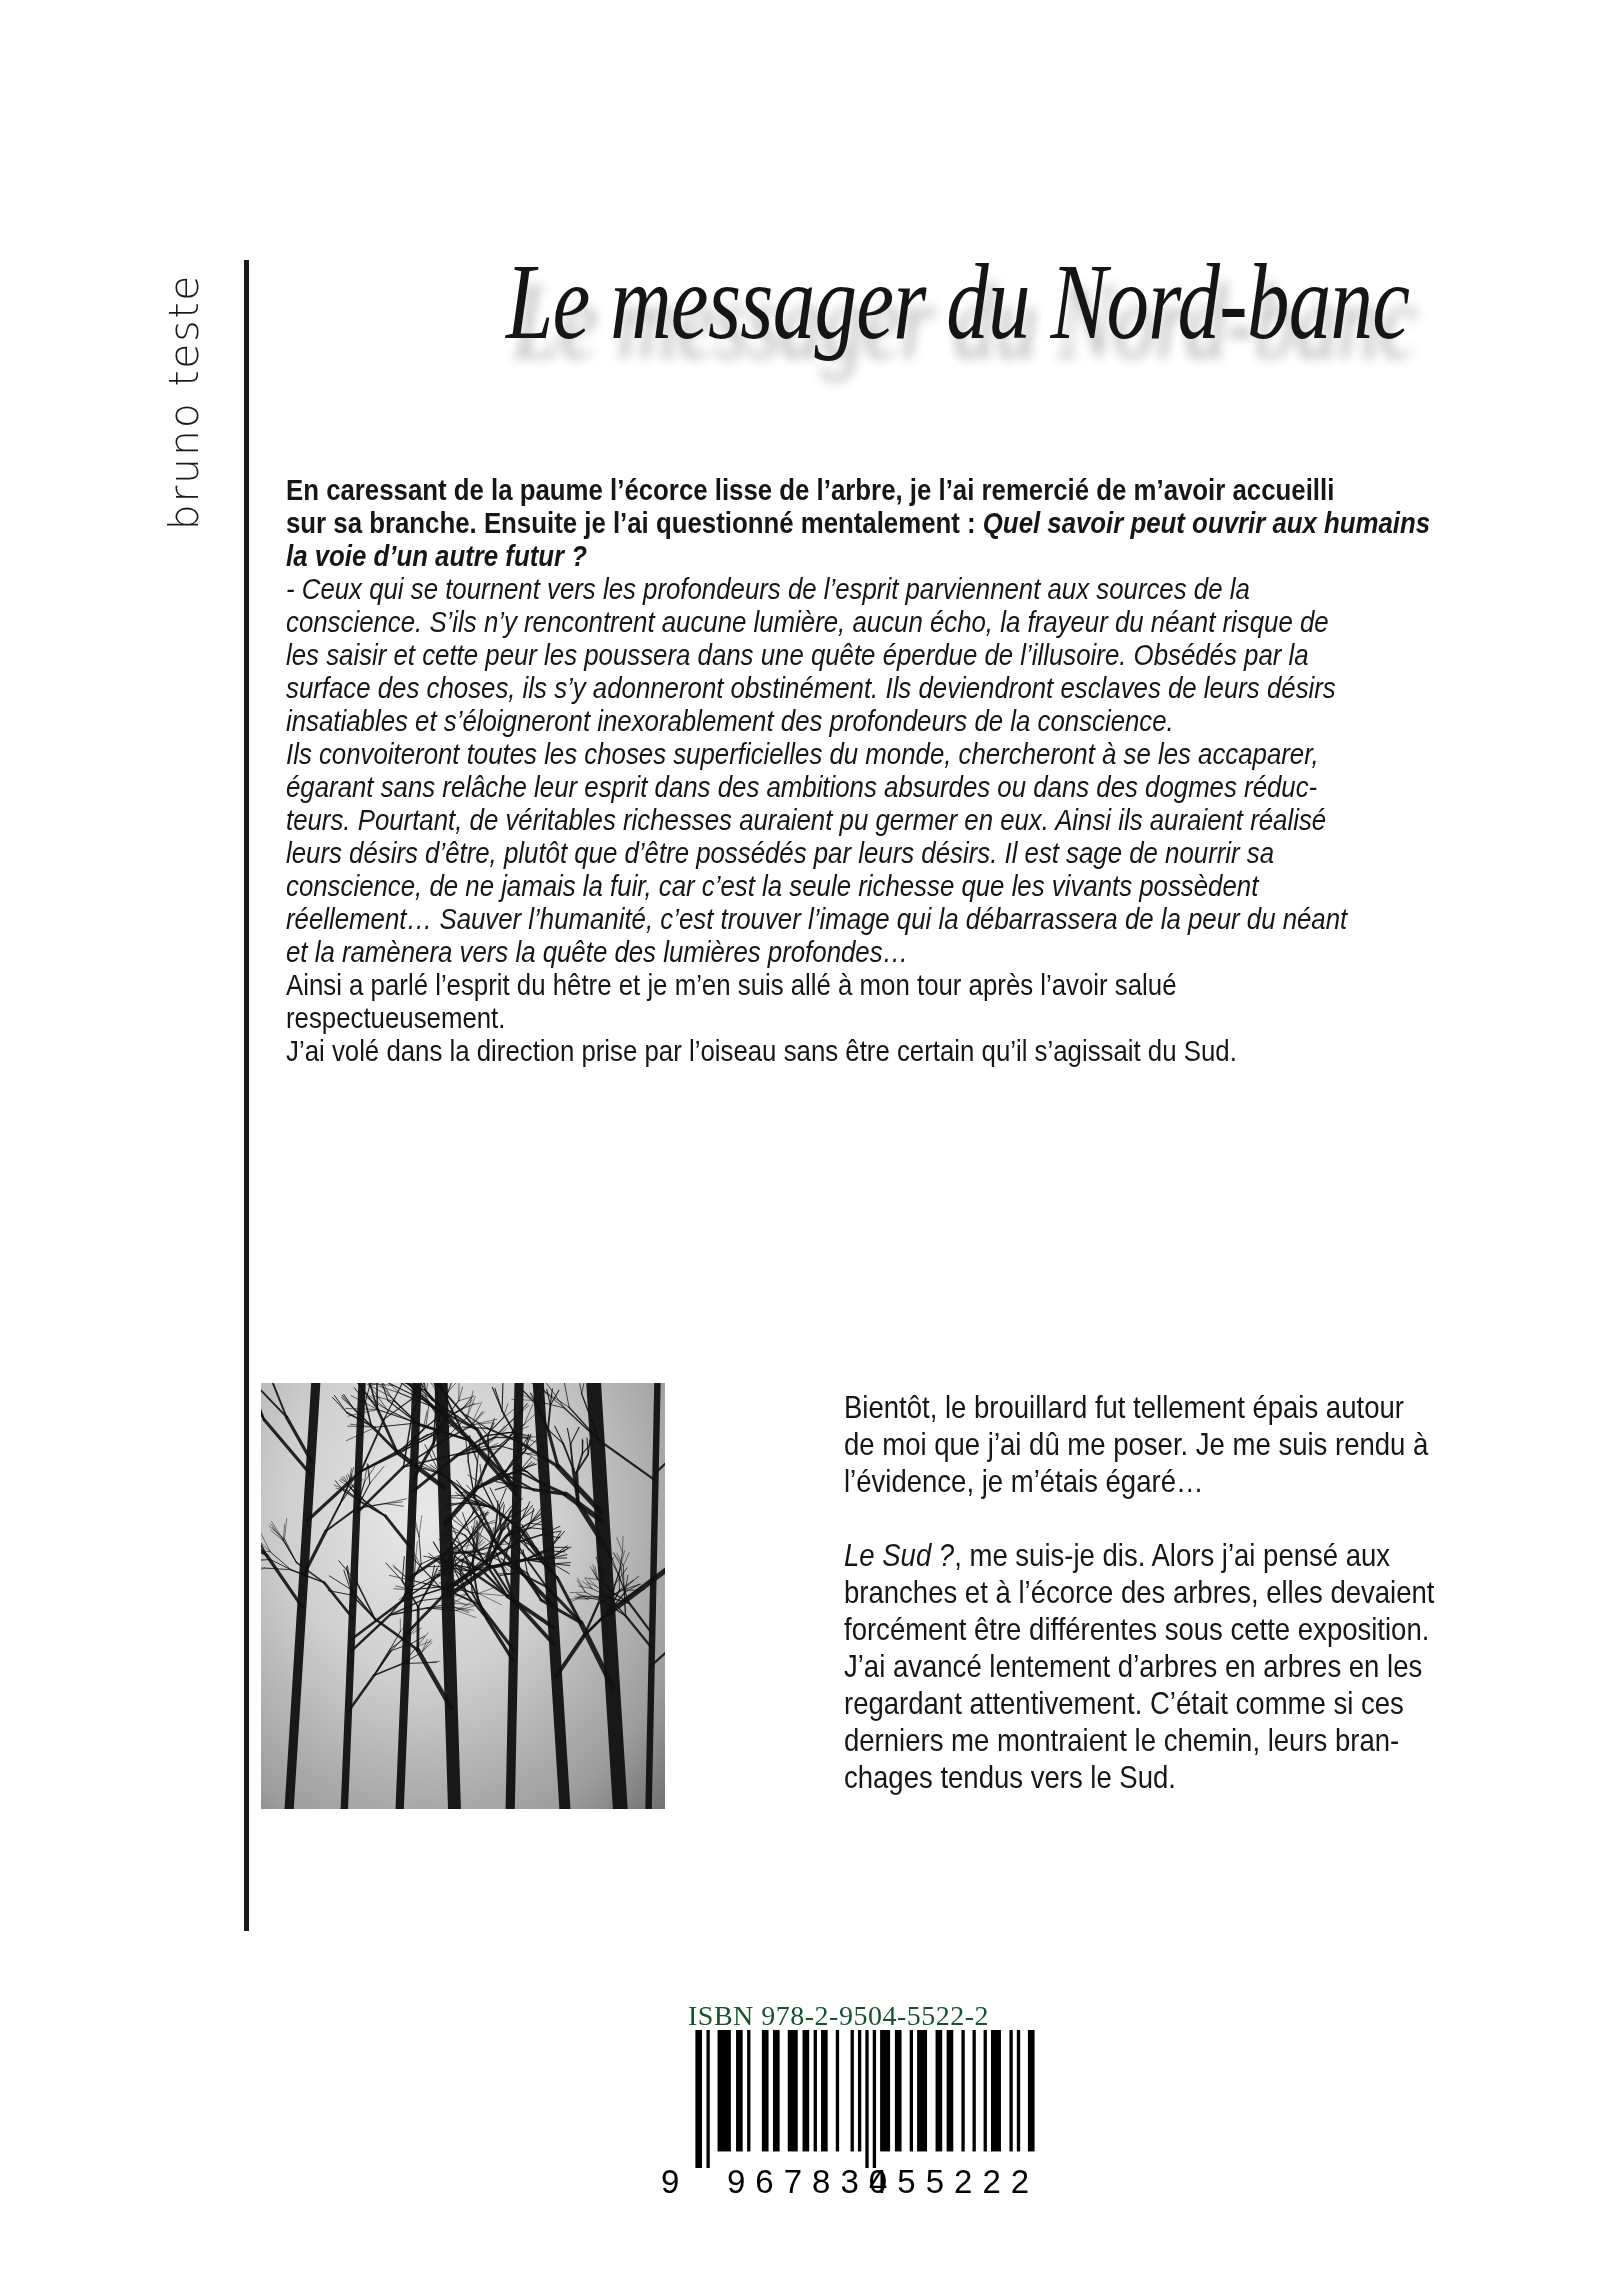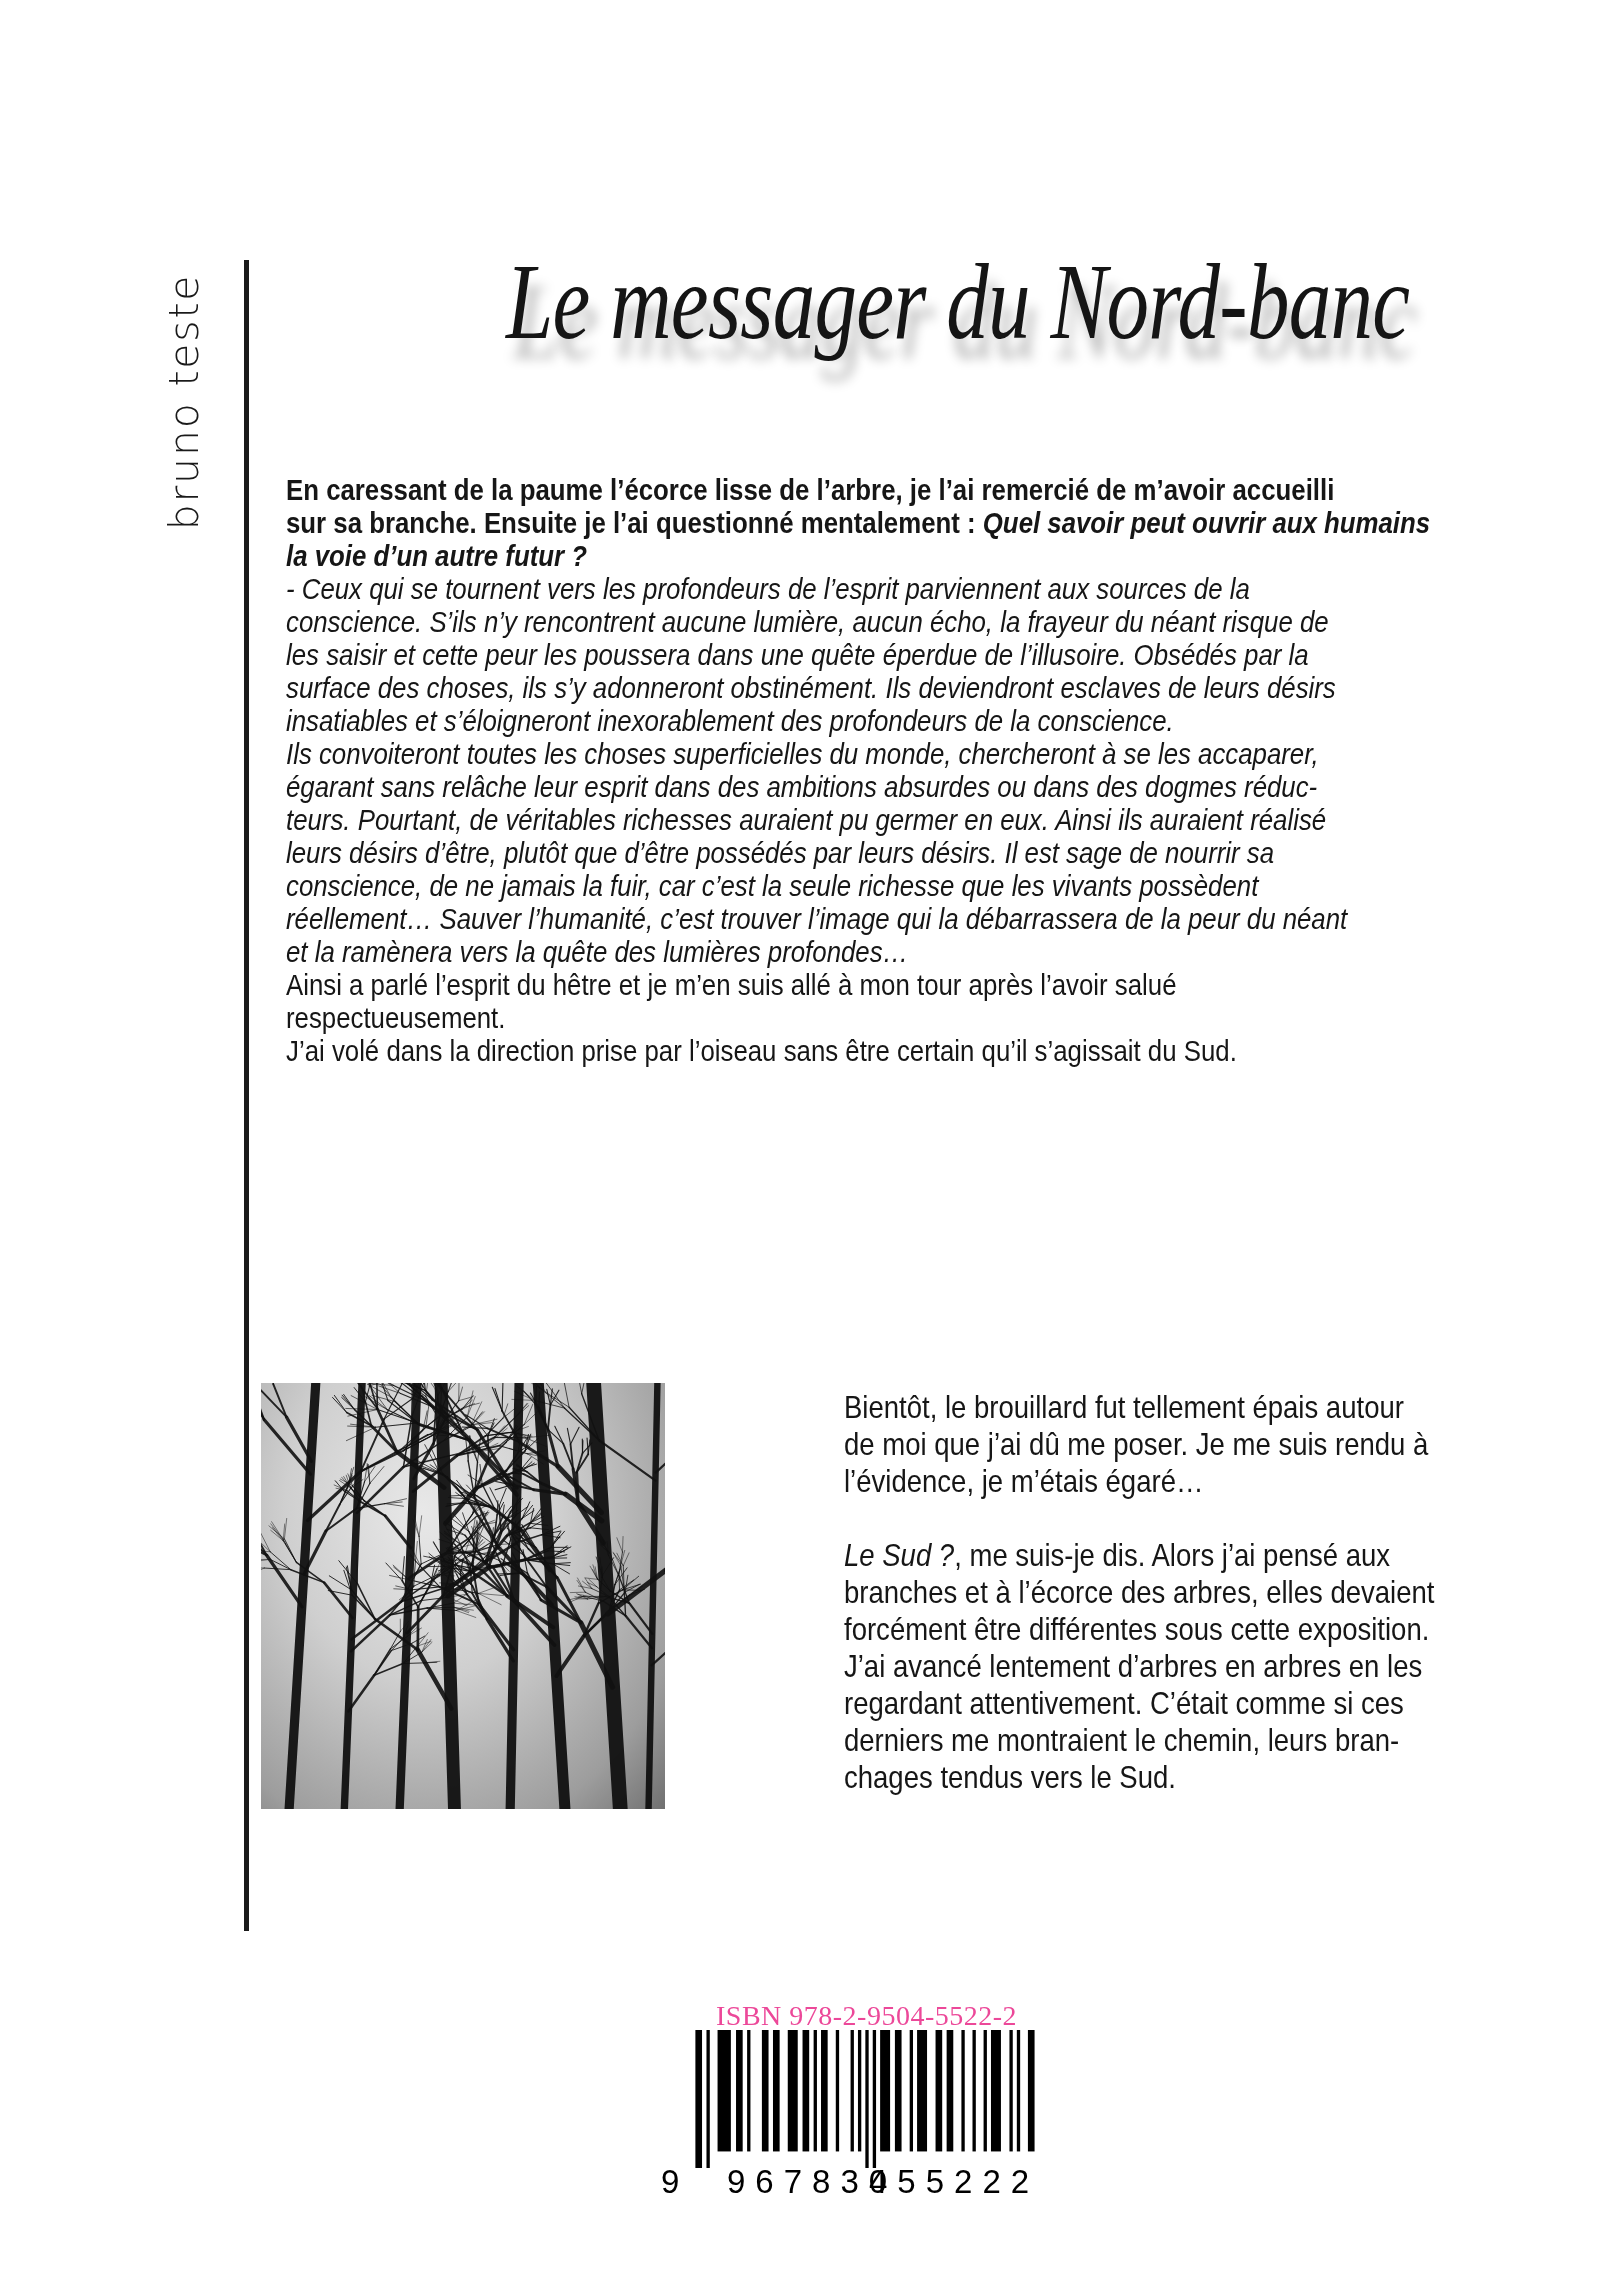--- a/index.html
+++ b/index.html
@@ -43,21 +43,21 @@
     .side-text {
       position: absolute; left: 844px; top: 1389px; width: 701px;
       font-family: "Liberation Sans", sans-serif; font-size: 32px; line-height: 37px;
       transform: scaleX(0.86); transform-origin: left top; color: #161616;
     }
     .side-text .line { display: block; white-space: nowrap; }
     .side-text .gap { display: block; height: 37px; }
 
     .isbn-label {
       position: absolute; left: 688px; top: 2001px; width: 369px;
-      font-family: "Liberation Serif", serif; font-size: 28px; line-height: 29.5px; letter-spacing: 0.5px; color: #ec4899; margin-left: 28px;
+      font-family: "Liberation Serif", serif; font-size: 28px; line-height: 29.5px; letter-spacing: 0.5px; color: #14532d;
     }
     .barcode { position: absolute; left: 688px; top: 2030px; width: 351px; height: 138px; }
     .barcode svg { width: 100%; height: 100%; display: block; }
     .bc-digit {
       position: absolute; font-family: "Liberation Sans", sans-serif; font-size: 33px; color: #000; line-height: 1;
     }
   </style>
 </head>
 <body>
 

